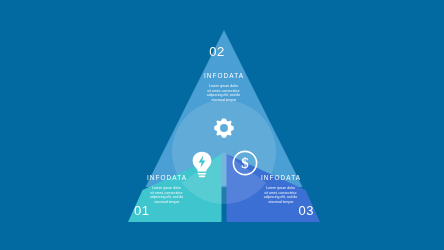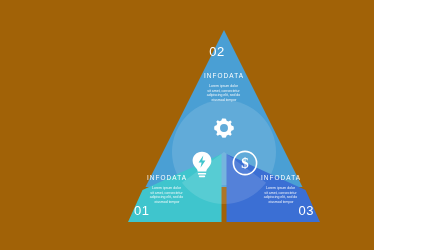--- a/index.html
+++ b/index.html
@@ -8,23 +8,23 @@
   }
   body {
     width: 444px;
     height: 250px;
     background: #ffffff;
     font-family: "Liberation Sans", sans-serif;
     overflow: hidden;
   }
   #stage {
     position: relative;
-    width: 374px;
+    width: 444px;
     height: 250px;
-    background: #a16207;
+    background: #0369a1;
   }
   #infographic {
     position: absolute;
     left: 0;
     top: 0;
     width: 444px;
     height: 250px;
     display: block;
   }
   .seg-number {

